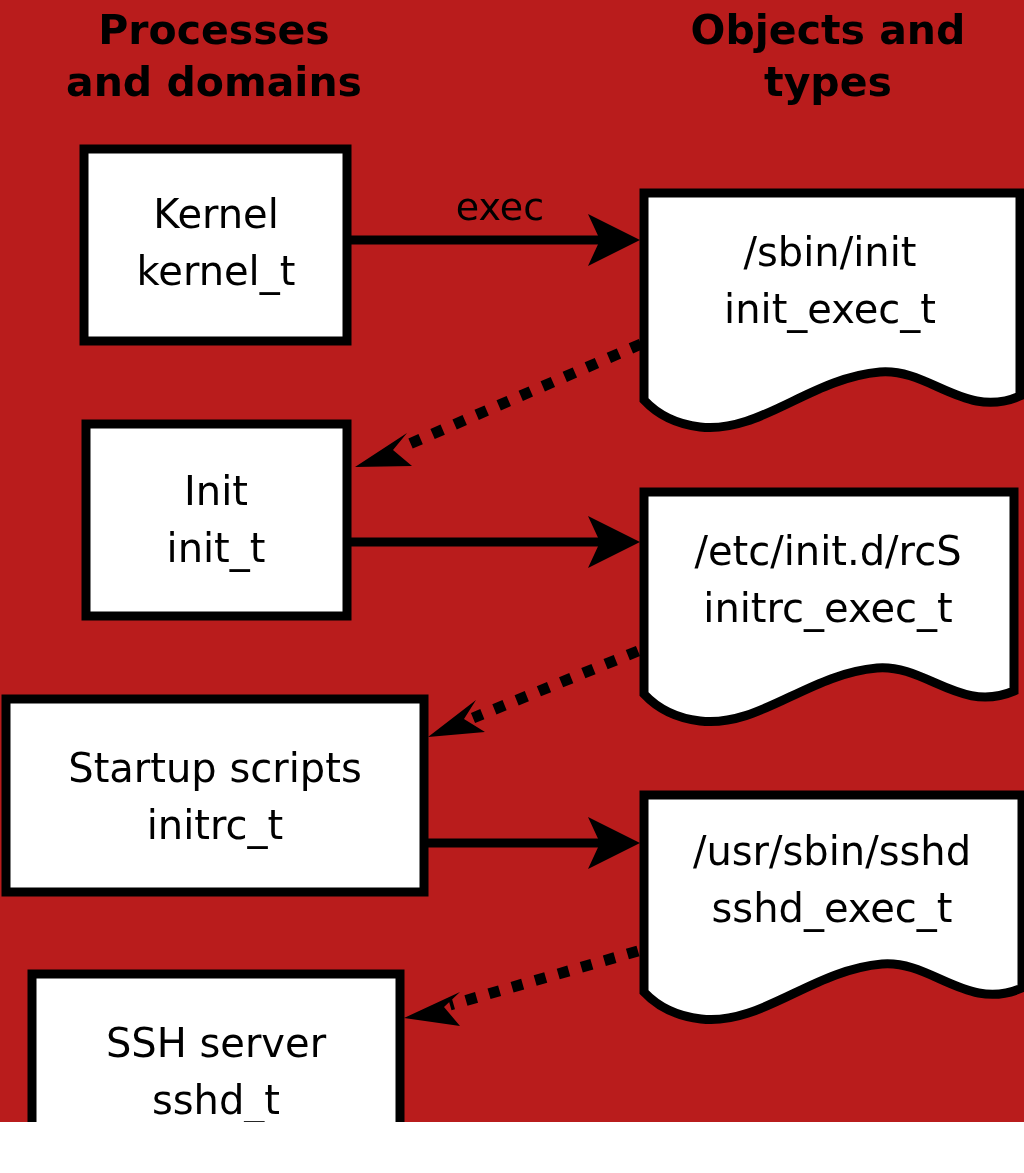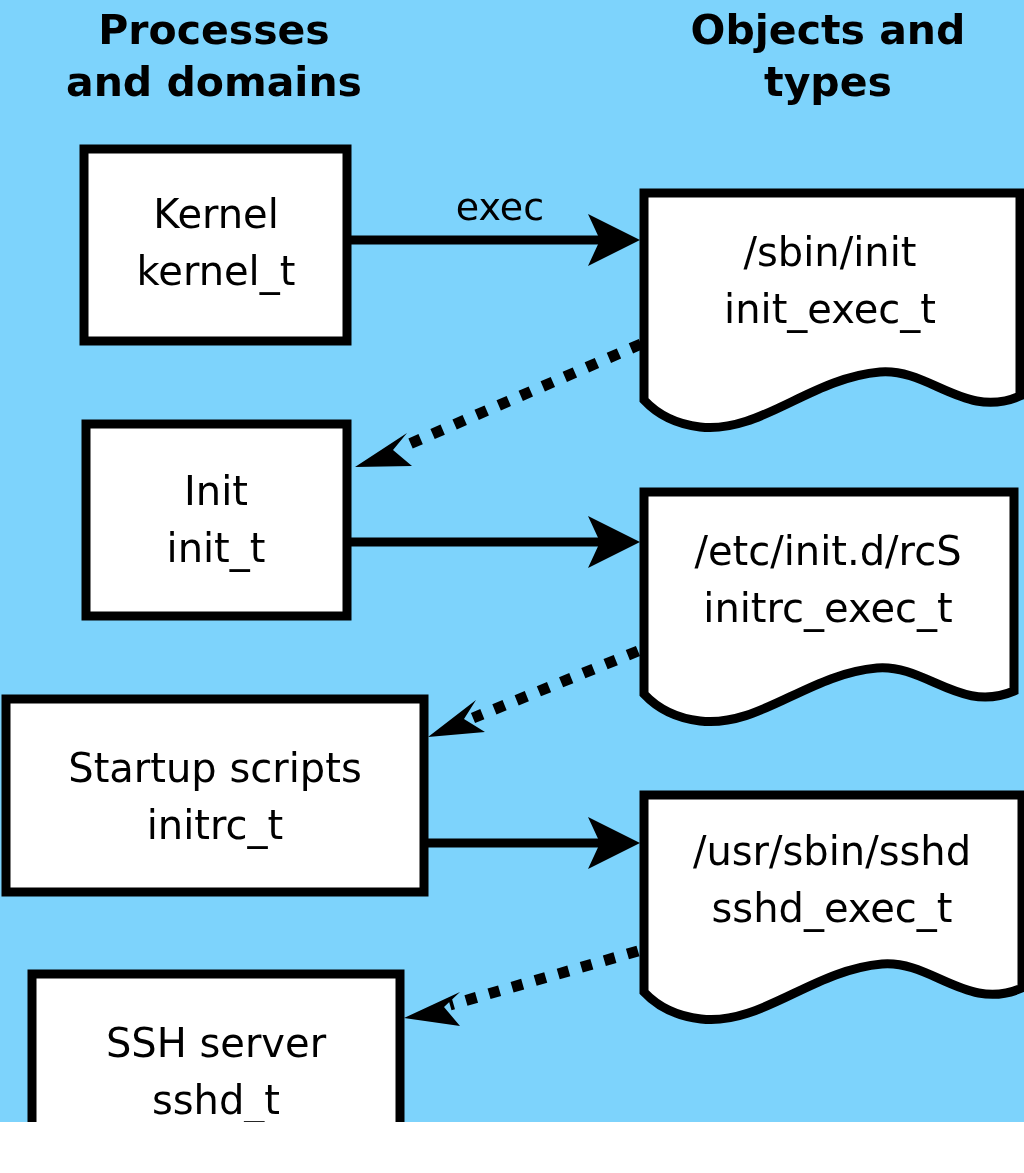--- a/index.html
+++ b/index.html
@@ -7,21 +7,21 @@
     padding: 0;
     background: #ffffff;
   }
   body {
     font-family: "DejaVu Sans", "Liberation Sans", sans-serif;
   }
   #canvas {
     position: relative;
     width: 1024px;
     height: 1122px;
-    background: #7dd3fc;
+    background: #b91c1c;
     overflow: hidden;
   }
   svg#diagram {
     position: absolute;
     top: 0;
     left: 0;
     width: 1024px;
     height: 1173px;
     display: block;
   }

